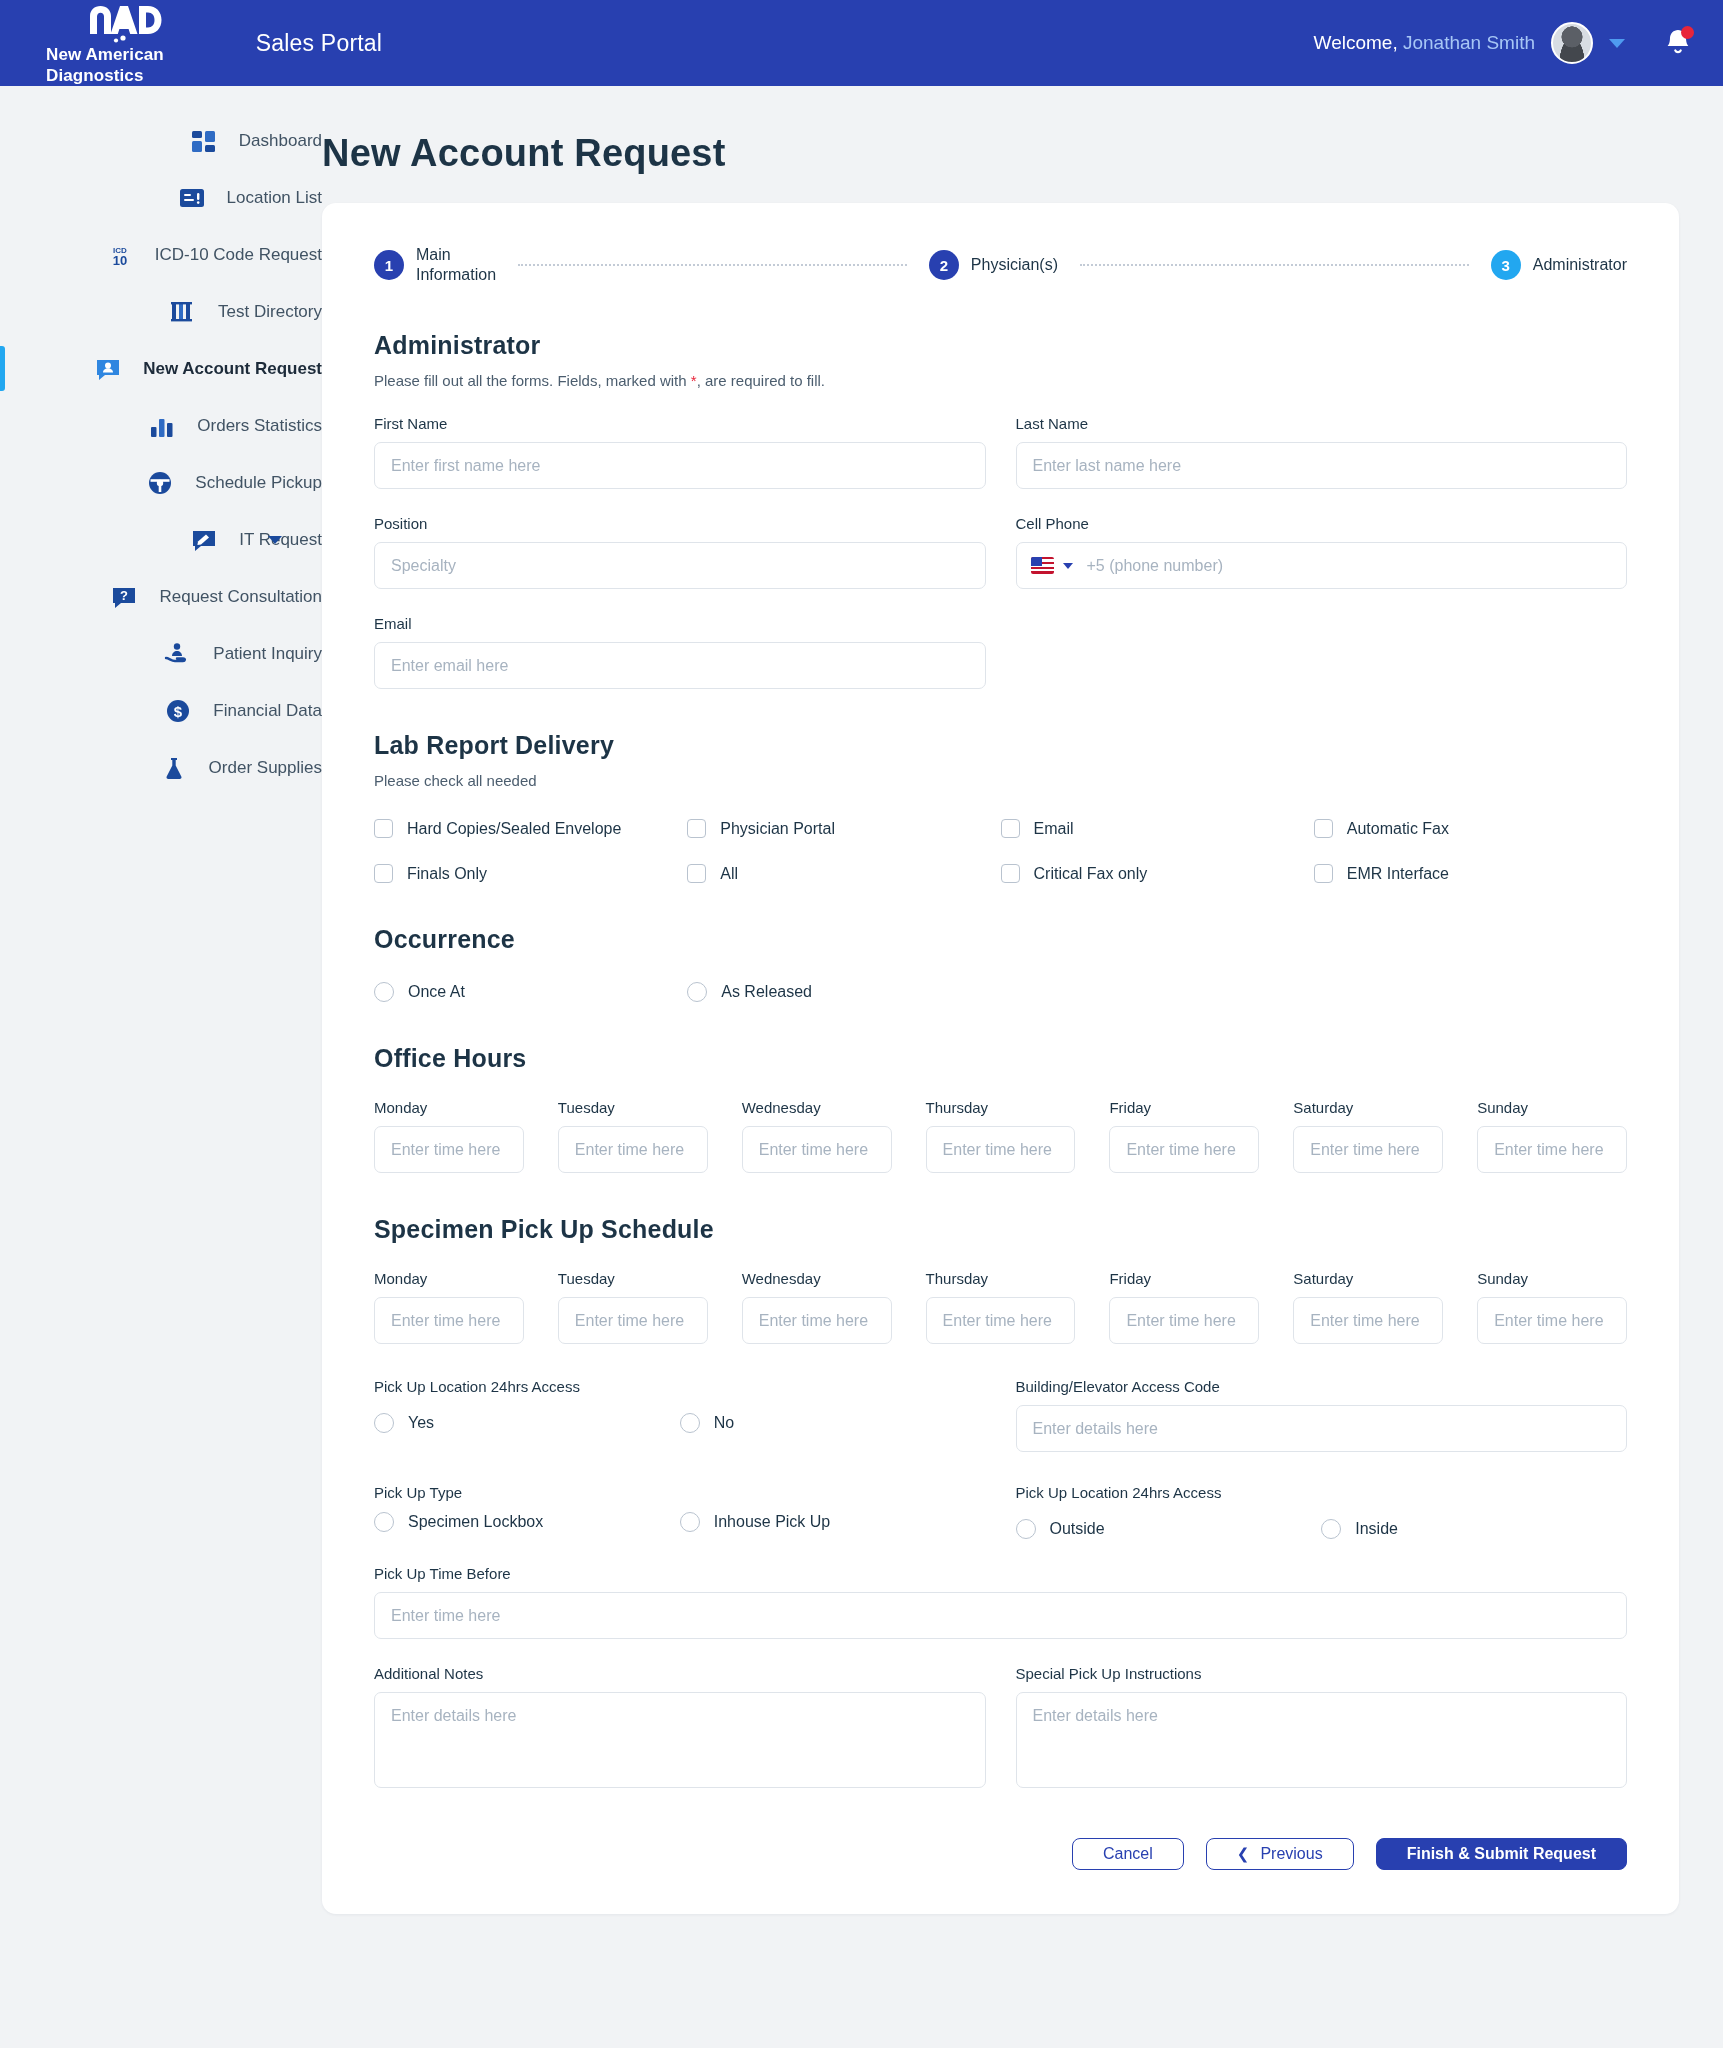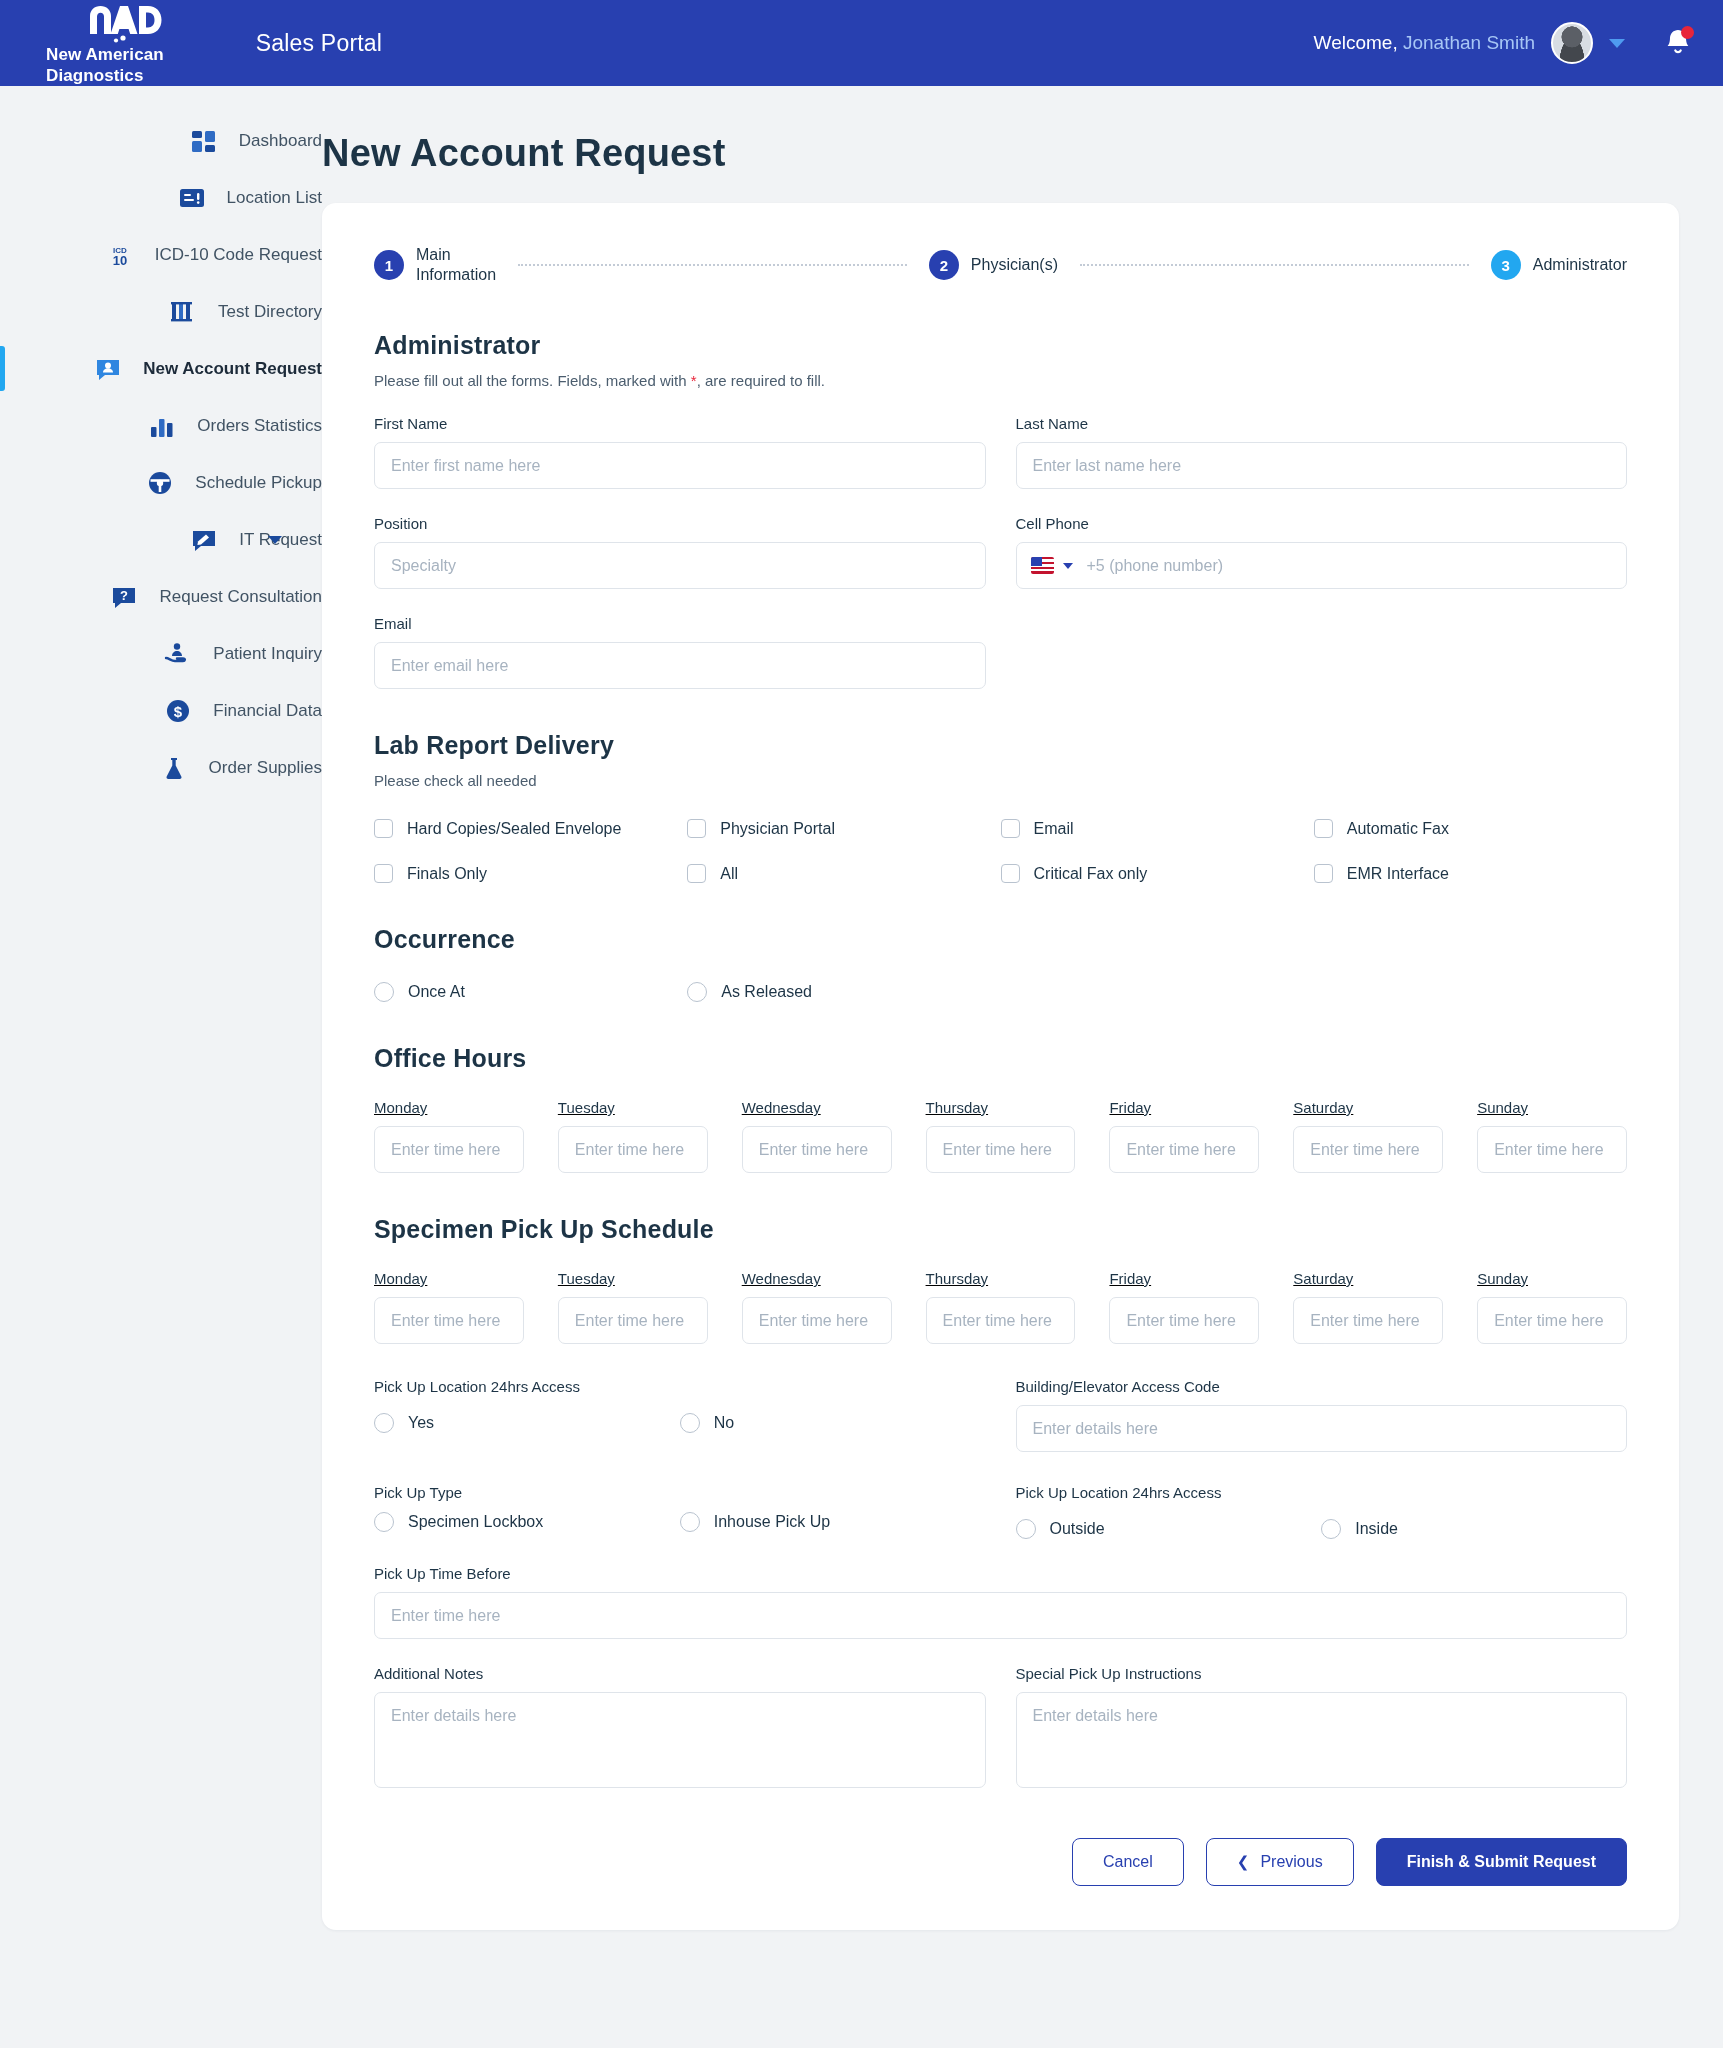--- a/index.html
+++ b/index.html
@@ -152,32 +152,32 @@
   .chk-item, .rad-item { display: flex; align-items: center; font-size: 16px; color: #1d3446; }
   .box {
     width: 19px; height: 19px; flex: none;
     border: 1.6px solid #b9c3cf; border-radius: 4px; margin-right: 14px; background: #fff;
   }
   .circ {
     width: 20px; height: 20px; flex: none;
     border: 1.6px solid #b9c3cf; border-radius: 50%; margin-right: 14px; background: #fff;
   }
   .rad-grid { display: grid; grid-template-columns: repeat(4, 1fr); margin-top: 28px; }
-  .days { display: grid; grid-template-columns: repeat(7, 1fr); gap: 34px; margin-top: 26px; text-decoration: underline; }
+  .days { display: grid; grid-template-columns: repeat(7, 1fr); gap: 34px; margin-top: 26px; }
   .day-lbl { font-size: 15px; color: #1d3446; margin-bottom: 10px; }
   .ta {
     width: 100%; height: 96px;
     border: 1px solid #dfe4ea; border-radius: 7px;
     padding: 14px 16px; font-size: 16px; color: #1d3446;
     background: #fff; font-family: inherit; resize: none; outline: none;
   }
   .ta::placeholder { color: #a7b3c0; }
   .actions { display: flex; justify-content: flex-end; gap: 22px; margin-top: 46px; }
   .btn {
-    height: 48px; border-radius: 8px; font-size: 16px;
+    height: 32px; border-radius: 8px; font-size: 16px;
     font-family: inherit; cursor: pointer; display: flex;
     align-items: center; justify-content: center; padding: 0 30px;
   }
   .btn-ghost { background: #fff; border: 1.4px solid #2840b0; color: #2840b0; }
   .btn-primary { background: #2840b0; border: 1.4px solid #2840b0; color: #fff; font-weight: bold; }
   .btn .chev { margin-right: 11px; font-size: 15px; }
 </style>
 </head>
 <body>
 

